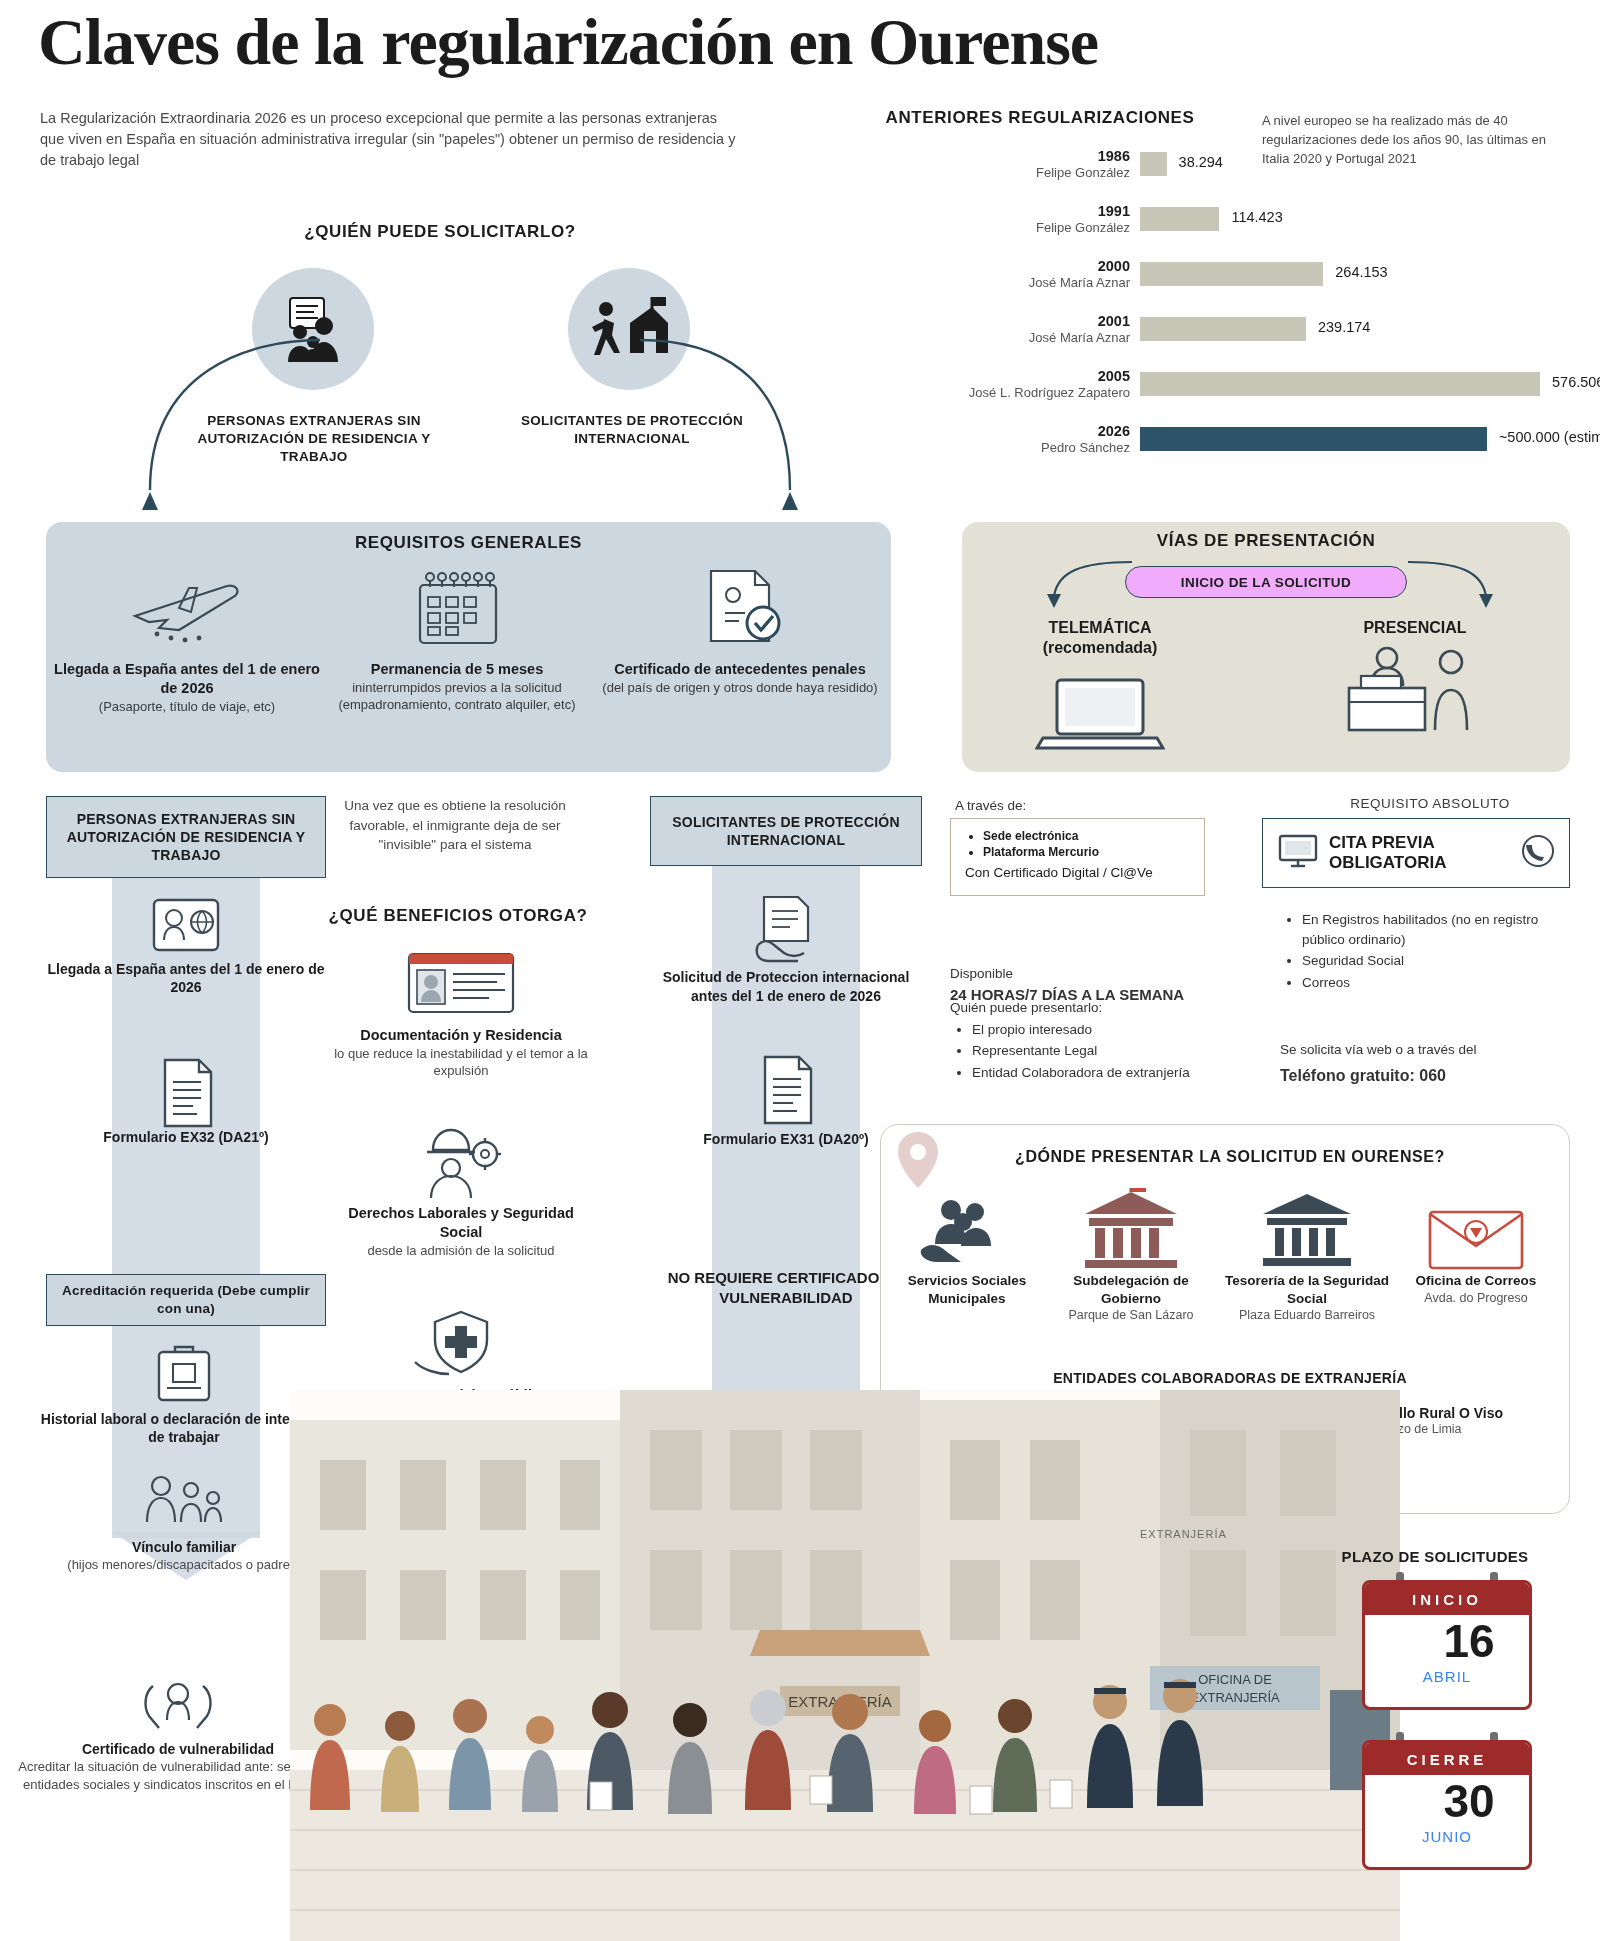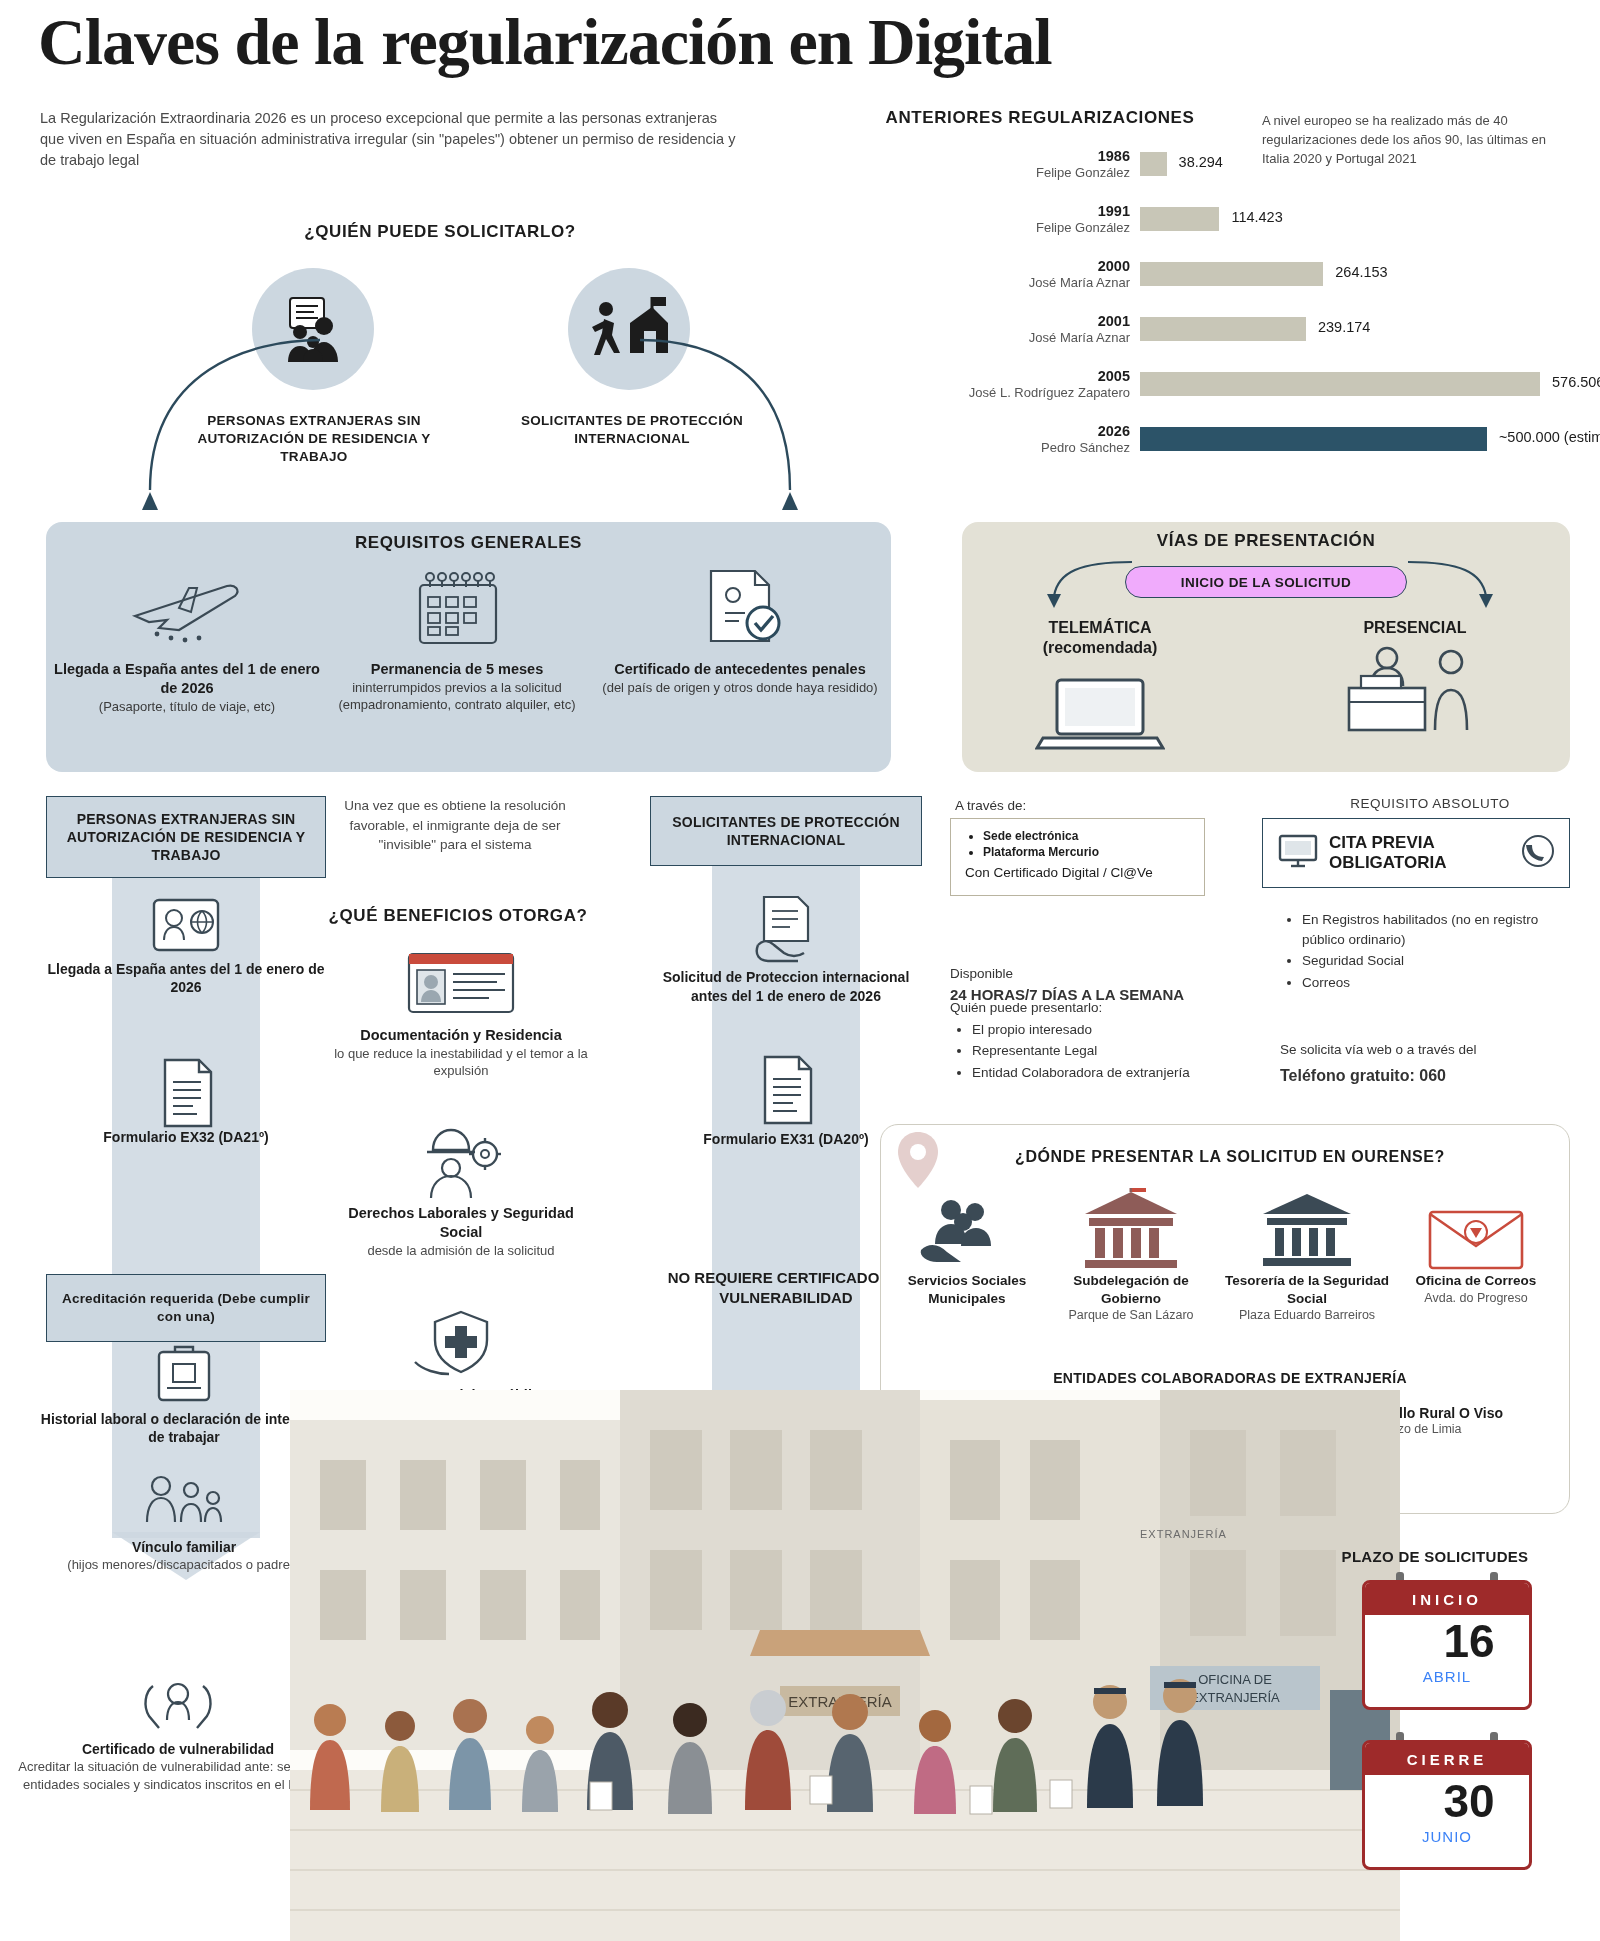--- a/index.html
+++ b/index.html
@@ -110,21 +110,21 @@
   .via-ic { height:96px; display:flex; align-items:flex-end; justify-content:center; }
 
   
   .box-outline {
     position:absolute; border:1.6px solid #2c4a5c; background:#ccd7e0;
     display:flex; align-items:center; justify-content:center; text-align:center;
     font-size:14px; font-weight:bold; line-height:1.3; letter-spacing:.2px;
     padding:6px 8px;
   }
   #lbox1 { left:46px; top:796px; width:280px; height:82px; }
-  #lbox2 { left:46px; top:1274px; width:280px; height:68px; background:#ccd7e0; font-size:13.5px;}
+  #lbox2 { left:46px; top:1274px; width:280px; height:52px; background:#ccd7e0; font-size:13.5px;}
 
   .vstrip {
     position:absolute; background:#ccd7e0; opacity:.85;
   }
   #strip-left { left:112px; top:878px; width:148px; height:660px; }
 
   .l-item { position:absolute; text-align:center; }
   .l-ic { height:70px; display:flex; align-items:center; justify-content:center; }
   .l-h { font-size:14px; font-weight:bold; line-height:1.3; }
   .l-s { font-size:13px; color:#4a4a4a; line-height:1.35; }
@@ -219,21 +219,21 @@
   }
 
   .lbl { position:absolute; font-size:11px; color:#6b6b6b; letter-spacing:1px; }
 </style>
 </head>
 <body>
 
 <div class="page">
 
   <div class="title">
-    <span>Claves de la</span><span class="gap"></span><span>regularización en Digital</span>
+    <span>Claves de la</span><span class="gap"></span><span>regularización en Ourense</span>
   </div>
 
   <div class="intro">La Regularización Extraordinaria 2026 es un proceso excepcional que permite a las personas extranjeras que viven en España en situación administrativa irregular (sin "papeles") obtener un permiso de residencia y de trabajo legal</div>
 
   <div class="sec-head" id="who-title">¿QUIÉN PUEDE SOLICITARLO?</div>
 
   <div class="circle-icon" id="who-ic1">
     <svg width="74" height="74" viewBox="0 0 74 74">
       <rect x="14" y="6" width="34" height="30" rx="3" fill="#fff" stroke="#1c1c1c" stroke-width="2"></rect>
       <line x1="20" y1="14" x2="42" y2="14" stroke="#1c1c1c" stroke-width="2"></line>

